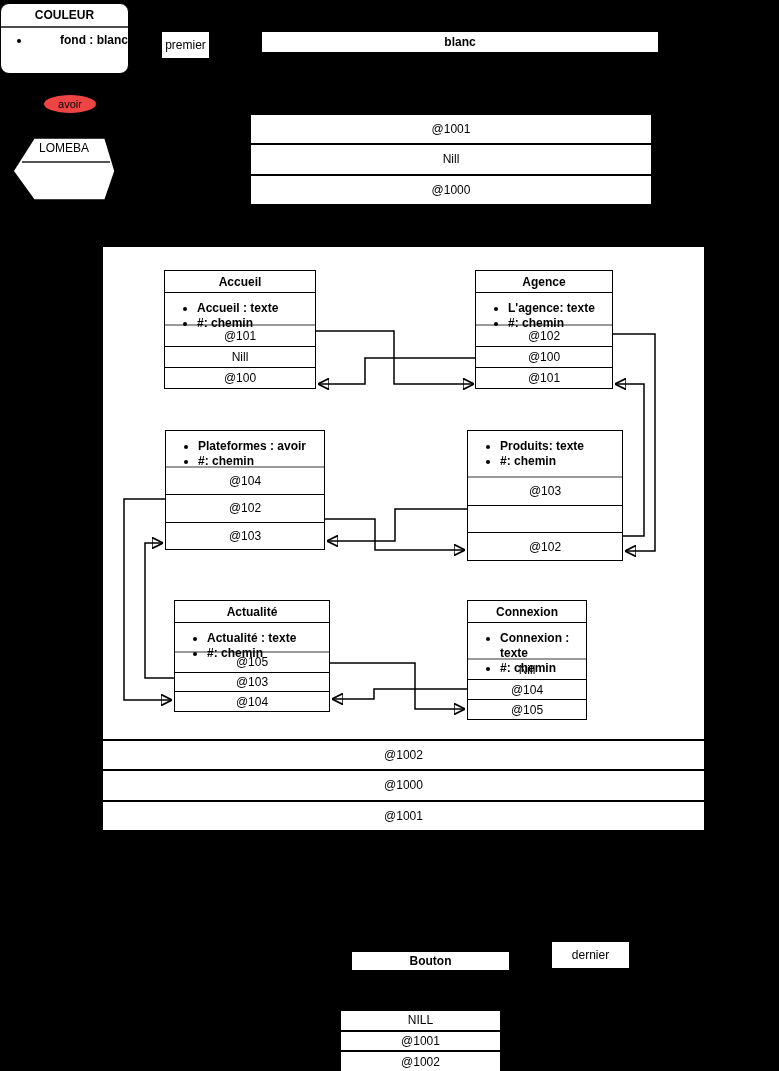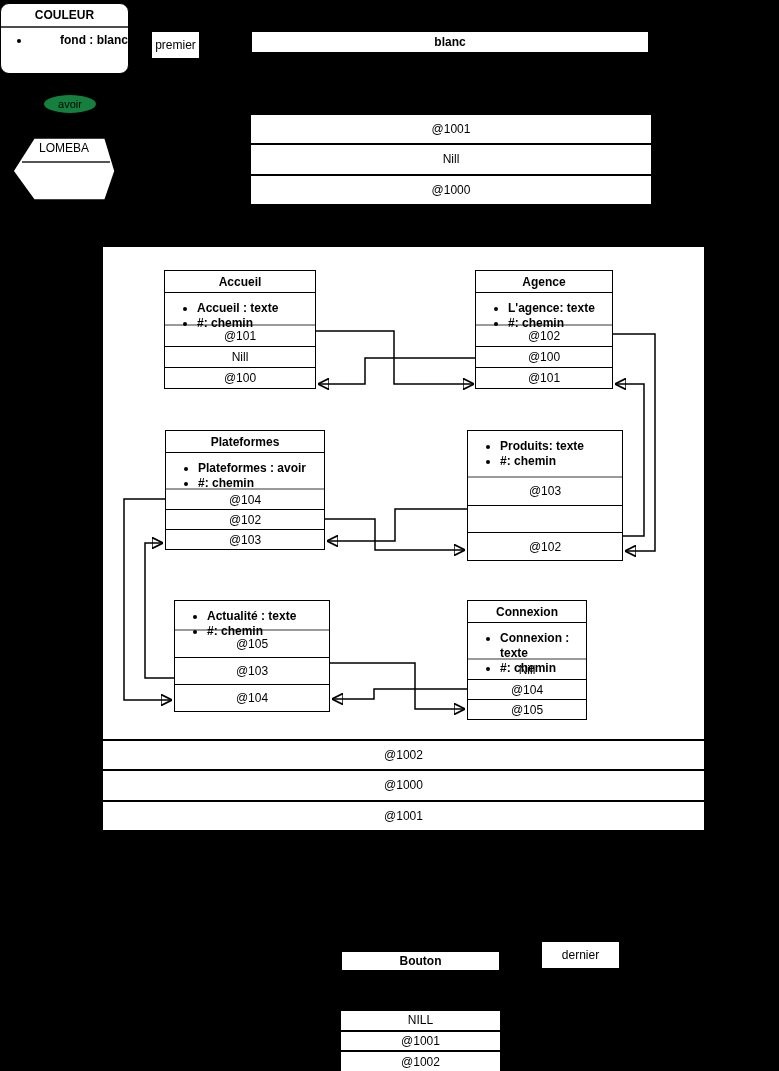--- a/index.html
+++ b/index.html
@@ -5,33 +5,33 @@
   html,body{margin:0;padding:0;}
   body{
     position:relative;
     width:779px;height:1071px;
     background:#000;
     overflow:hidden;
     font-family:"Liberation Sans",sans-serif;
     font-size:12px;color:#000;
   }
   .abs{position:absolute;box-sizing:border-box;}
-  .shape{background:#fff;border:1px solid #000;}
+  .shape{background:#fff;border:1px solid #000;margin-left:10px;}
   .center{display:flex;align-items:center;justify-content:center;}
   .bold{font-weight:bold;}
 
   
   .class-box{border:1.5px solid #000;border-radius:9px;background:#fff;overflow:hidden;text-align:right;}
   .class-title{height:22px;border-bottom:2.5px solid #4d4d4d;font-weight:bold;display:flex;align-items:center;justify-content:center;}
   .class-attrs{padding:4px 0 0 0;}
   .class-attrs ul{margin:0;padding-left:30px;}
   .class-attrs li{font-weight:bold;line-height:16px;}
 
   
-  .ellipse{border-radius:50%;background:#15803d;border:1px solid #000;font-size:11px;}
+  .ellipse{border-radius:50%;background:#ef4444;border:1px solid #000;font-size:11px;}
 
   
   .vtable{background:#fff;display:flex;flex-direction:column;}
   .vrow{flex:1;display:flex;align-items:center;justify-content:center;}
   .vrow + .vrow{border-top:2px solid #000;}
 
   
   #container{background:#fff;}
 
   
@@ -114,21 +114,20 @@
         <li>L'agence: texte</li>
         <li>#: chemin</li>
       </ul>
     </div>
     <div class="prow">@102</div>
     <div class="prow">@100</div>
     <div class="prow">@101</div>
   </div>
 
   <div class="node" style="left:62px;top:183px;width:160px;height:120px">
-    <div class="node-title">Plateformes</div>
     <div class="node-attrs" style="height:37px">
       <ul>
         <li>Plateformes : avoir</li>
         <li>#: chemin</li>
       </ul>
     </div>
     <div class="prow">@104</div>
     <div class="prow">@102</div>
     <div class="prow">@103</div>
   </div>
@@ -139,20 +138,21 @@
         <li>Produits: texte</li>
         <li>#: chemin</li>
       </ul>
     </div>
     <div class="prow">@103</div>
     <div class="prow"></div>
     <div class="prow">@102</div>
   </div>
 
   <div class="node" style="left:71px;top:353px;width:156px;height:112px">
+    <div class="node-title">Actualité</div>
     <div class="node-attrs" style="height:30px">
       <ul>
         <li>Actualité : texte</li>
         <li>#: chemin</li>
       </ul>
     </div>
     <div class="prow">@105</div>
     <div class="prow">@103</div>
     <div class="prow">@104</div>
   </div>

